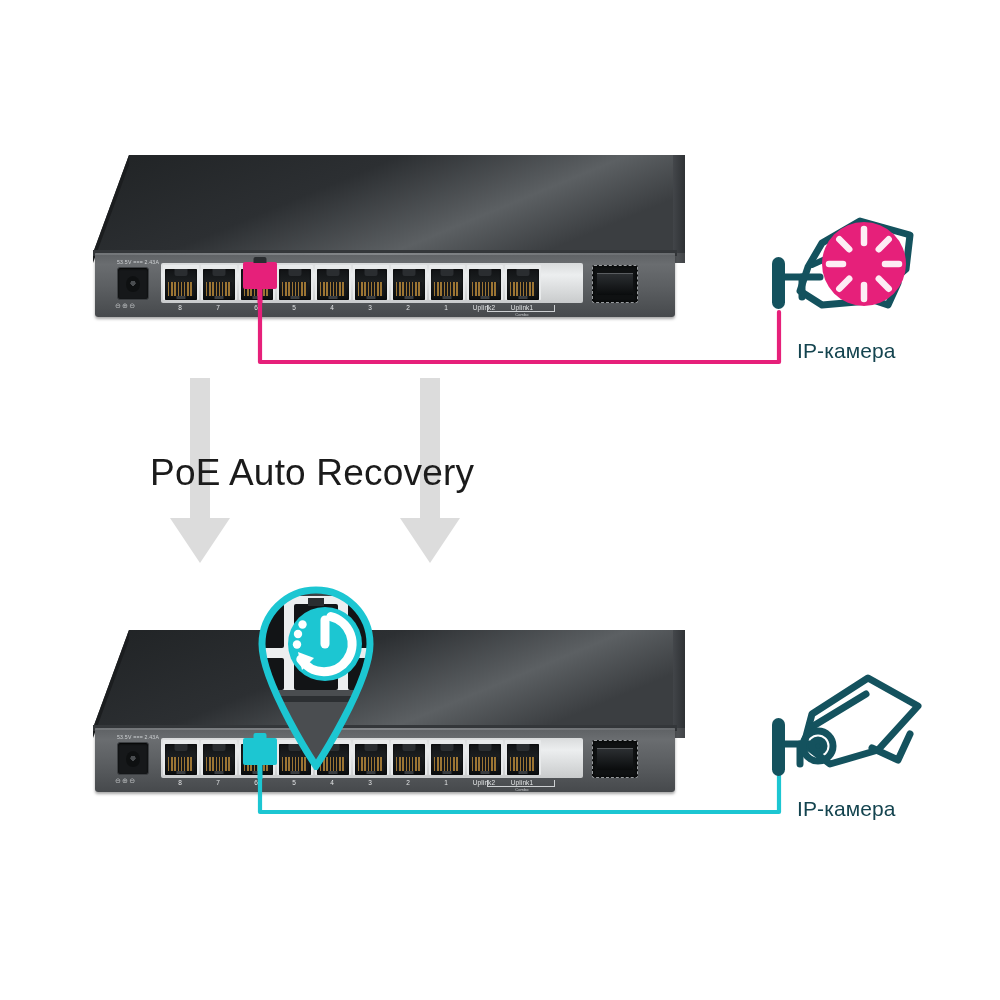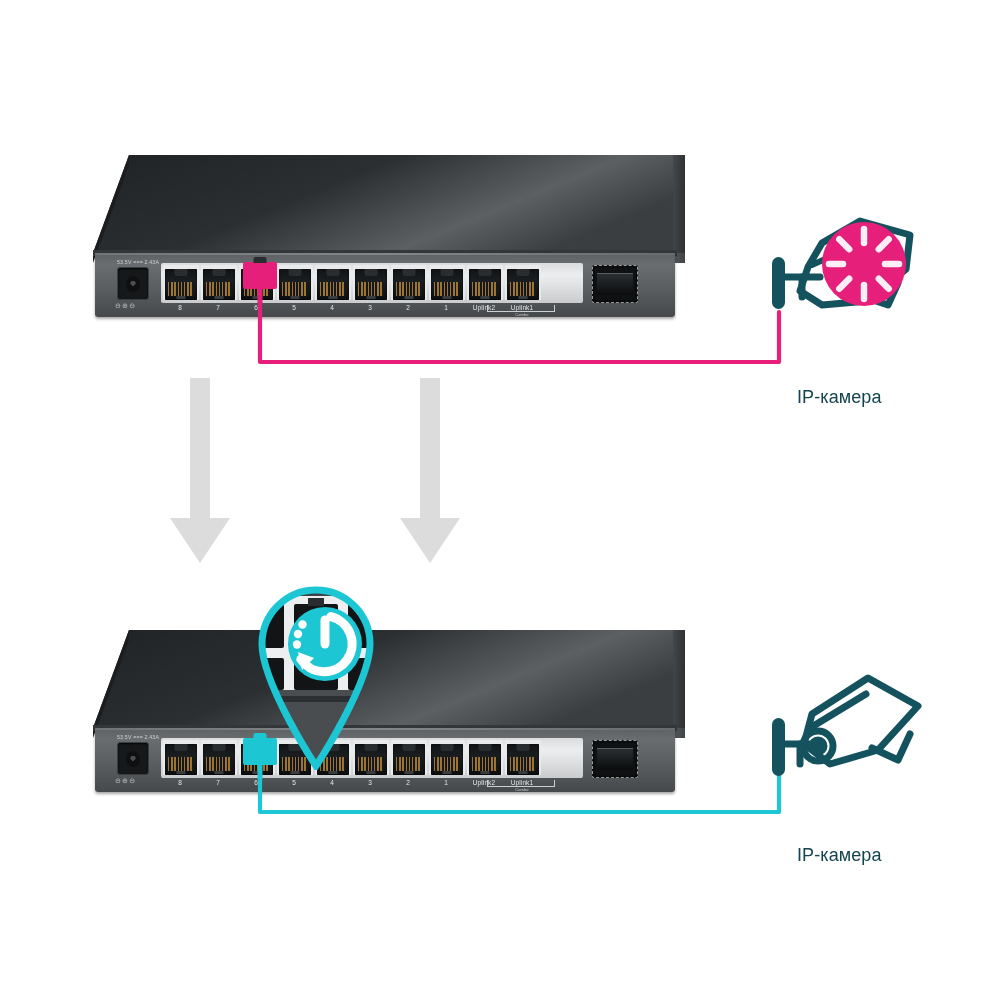--- a/index.html
+++ b/index.html
@@ -132,22 +132,22 @@
   
   .title{
     position:absolute;left:150px;top:452px;width:420px;
     font-size:37px;color:#1b1b1b;letter-spacing:.2px;
     font-weight:400;z-index:3;white-space:nowrap;
   }
 
   
   .cam{position:absolute;z-index:5;}
   .cam-label{
-    position:absolute;font-size:18px;color:#14444f;letter-spacing:.1px;
-    white-space:nowrap;z-index:6;margin-top:48px;
+    position:absolute;font-size:21px;color:#14444f;letter-spacing:.1px;
+    white-space:nowrap;z-index:6;
   }
 
   
   .pin{position:absolute;z-index:9;}
 </style>
 </head>
 <body>
 
 <div class="stage">
 
@@ -312,20 +312,21 @@
   </div>
   <div class="cam-label" style="left:797px;top:339px;">IP-камера</div>
 
   <svg class="arrow" style="left:170px;top:378px;width:100px;height:200px;">
     <polygon points="20,0 40,0 40,140 60,140 30,185 0,140 20,140" fill="#DCDCDC"></polygon>
   </svg>
   <svg class="arrow" style="left:400px;top:378px;width:100px;height:200px;">
     <polygon points="20,0 40,0 40,140 60,140 30,185 0,140 20,140" fill="#DCDCDC"></polygon>
   </svg>
 
+  <div class="title">PoE Auto Recovery</div>
 
   <div class="switch" style="left:85px;top:620px;">
     <div class="sw-top">
       <svg width="600" height="175" viewBox="0 0 600 175">
         <defs>
           <linearGradient id="topface2" x1="0" y1="0" x2="1" y2="0.4">
             <stop offset="0%" stop-color="#202325"></stop>
             <stop offset="45%" stop-color="#2c2f32"></stop>
             <stop offset="78%" stop-color="#5c6063"></stop>
             <stop offset="100%" stop-color="#3b3e41"></stop>

